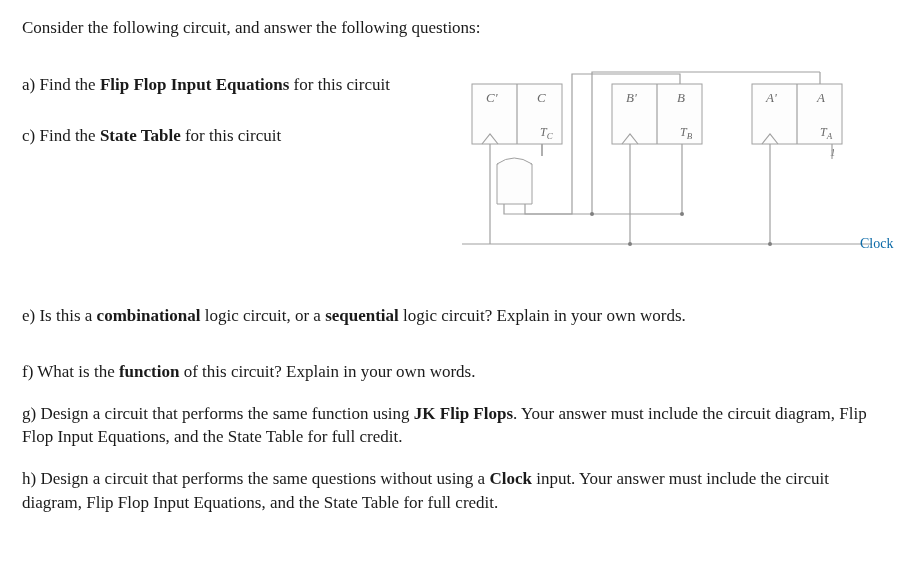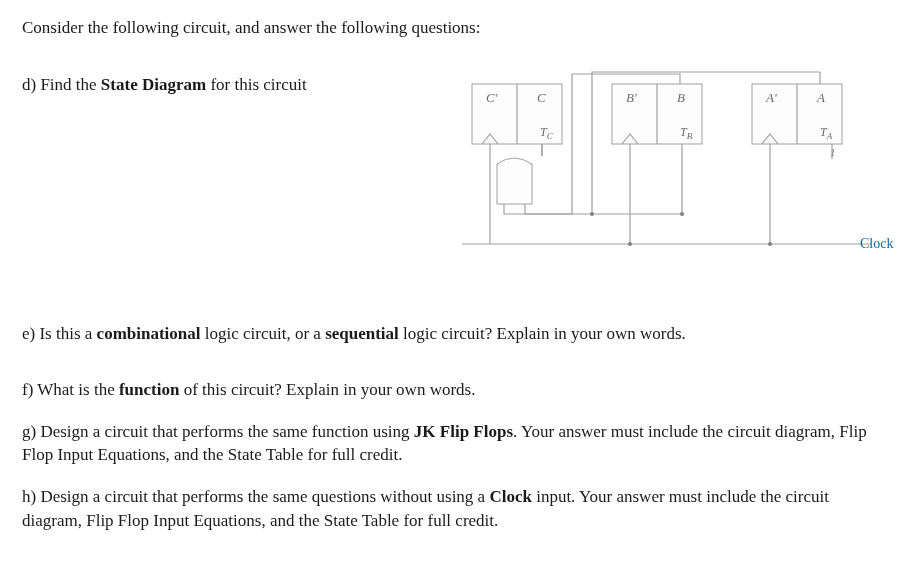--- a/index.html
+++ b/index.html
@@ -32,21 +32,24 @@
     .and-gate { fill: #fdfdfd; stroke: #a0a0a0; stroke-width: 1; }
   </style>
 </head>
 <body>
 
 <p class="intro">Consider the following circuit, and answer the following questions:</p>
 
 <div class="qa-block">
   <div class="questions-col">
     <p class="q">
-      <span>d) Find the </span><span class="bold">State Diagram</span><span> for this circuit</span>
+      <span>a) Find the </span><span class="bold">Flip Flop Input Equations</span><span> for this circuit</span>
+    </p>
+    <p class="q" style="margin-top:28px">
+      <span>c) Find the </span><span class="bold">State Table</span><span> for this circuit</span>
     </p>
   </div>
 
   <div class="circuit-col">
     <svg class="circuit" width="460" height="230">
 
       <g>
         <rect class="ff-rect" x="30" y="20" width="90" height="60"></rect>
         <line class="wire" x1="75" y1="20" x2="75" y2="80"></line>
         <text class="ff-label" x="44" y="38">C'</text>
@@ -95,21 +98,21 @@
       <line class="wire" x1="48" y1="80" x2="48" y2="180"></line>
       <line class="wire" x1="188" y1="80" x2="188" y2="180"></line>
       <line class="wire" x1="328" y1="80" x2="328" y2="180"></line>
       <circle class="dot" cx="188" cy="180" r="2"></circle>
       <circle class="dot" cx="328" cy="180" r="2"></circle>
       <text class="clock-label" x="418" y="184">Clock</text>
     </svg>
   </div>
 </div>
 
-<p class="q-wide" style="margin-top:18px">
+<p class="q-wide" style="">
   <span>e) Is this a </span><span class="bold">combinational</span><span> logic circuit, or a </span><span class="bold">sequential</span><span> logic circuit? Explain in your own words.</span>
 </p>
 
 <p class="q-wide" style="margin-top:32px">
   <span>f) What is the </span><span class="bold">function</span><span> of this circuit? Explain in your own words.</span>
 </p>
 
 <p class="q-wide">
   <span>g) Design a circuit that performs the same function using </span><span class="bold">JK Flip Flops</span><span>. Your answer must include the circuit diagram, Flip Flop Input Equations, and the State Table for full credit.</span>
 </p>

